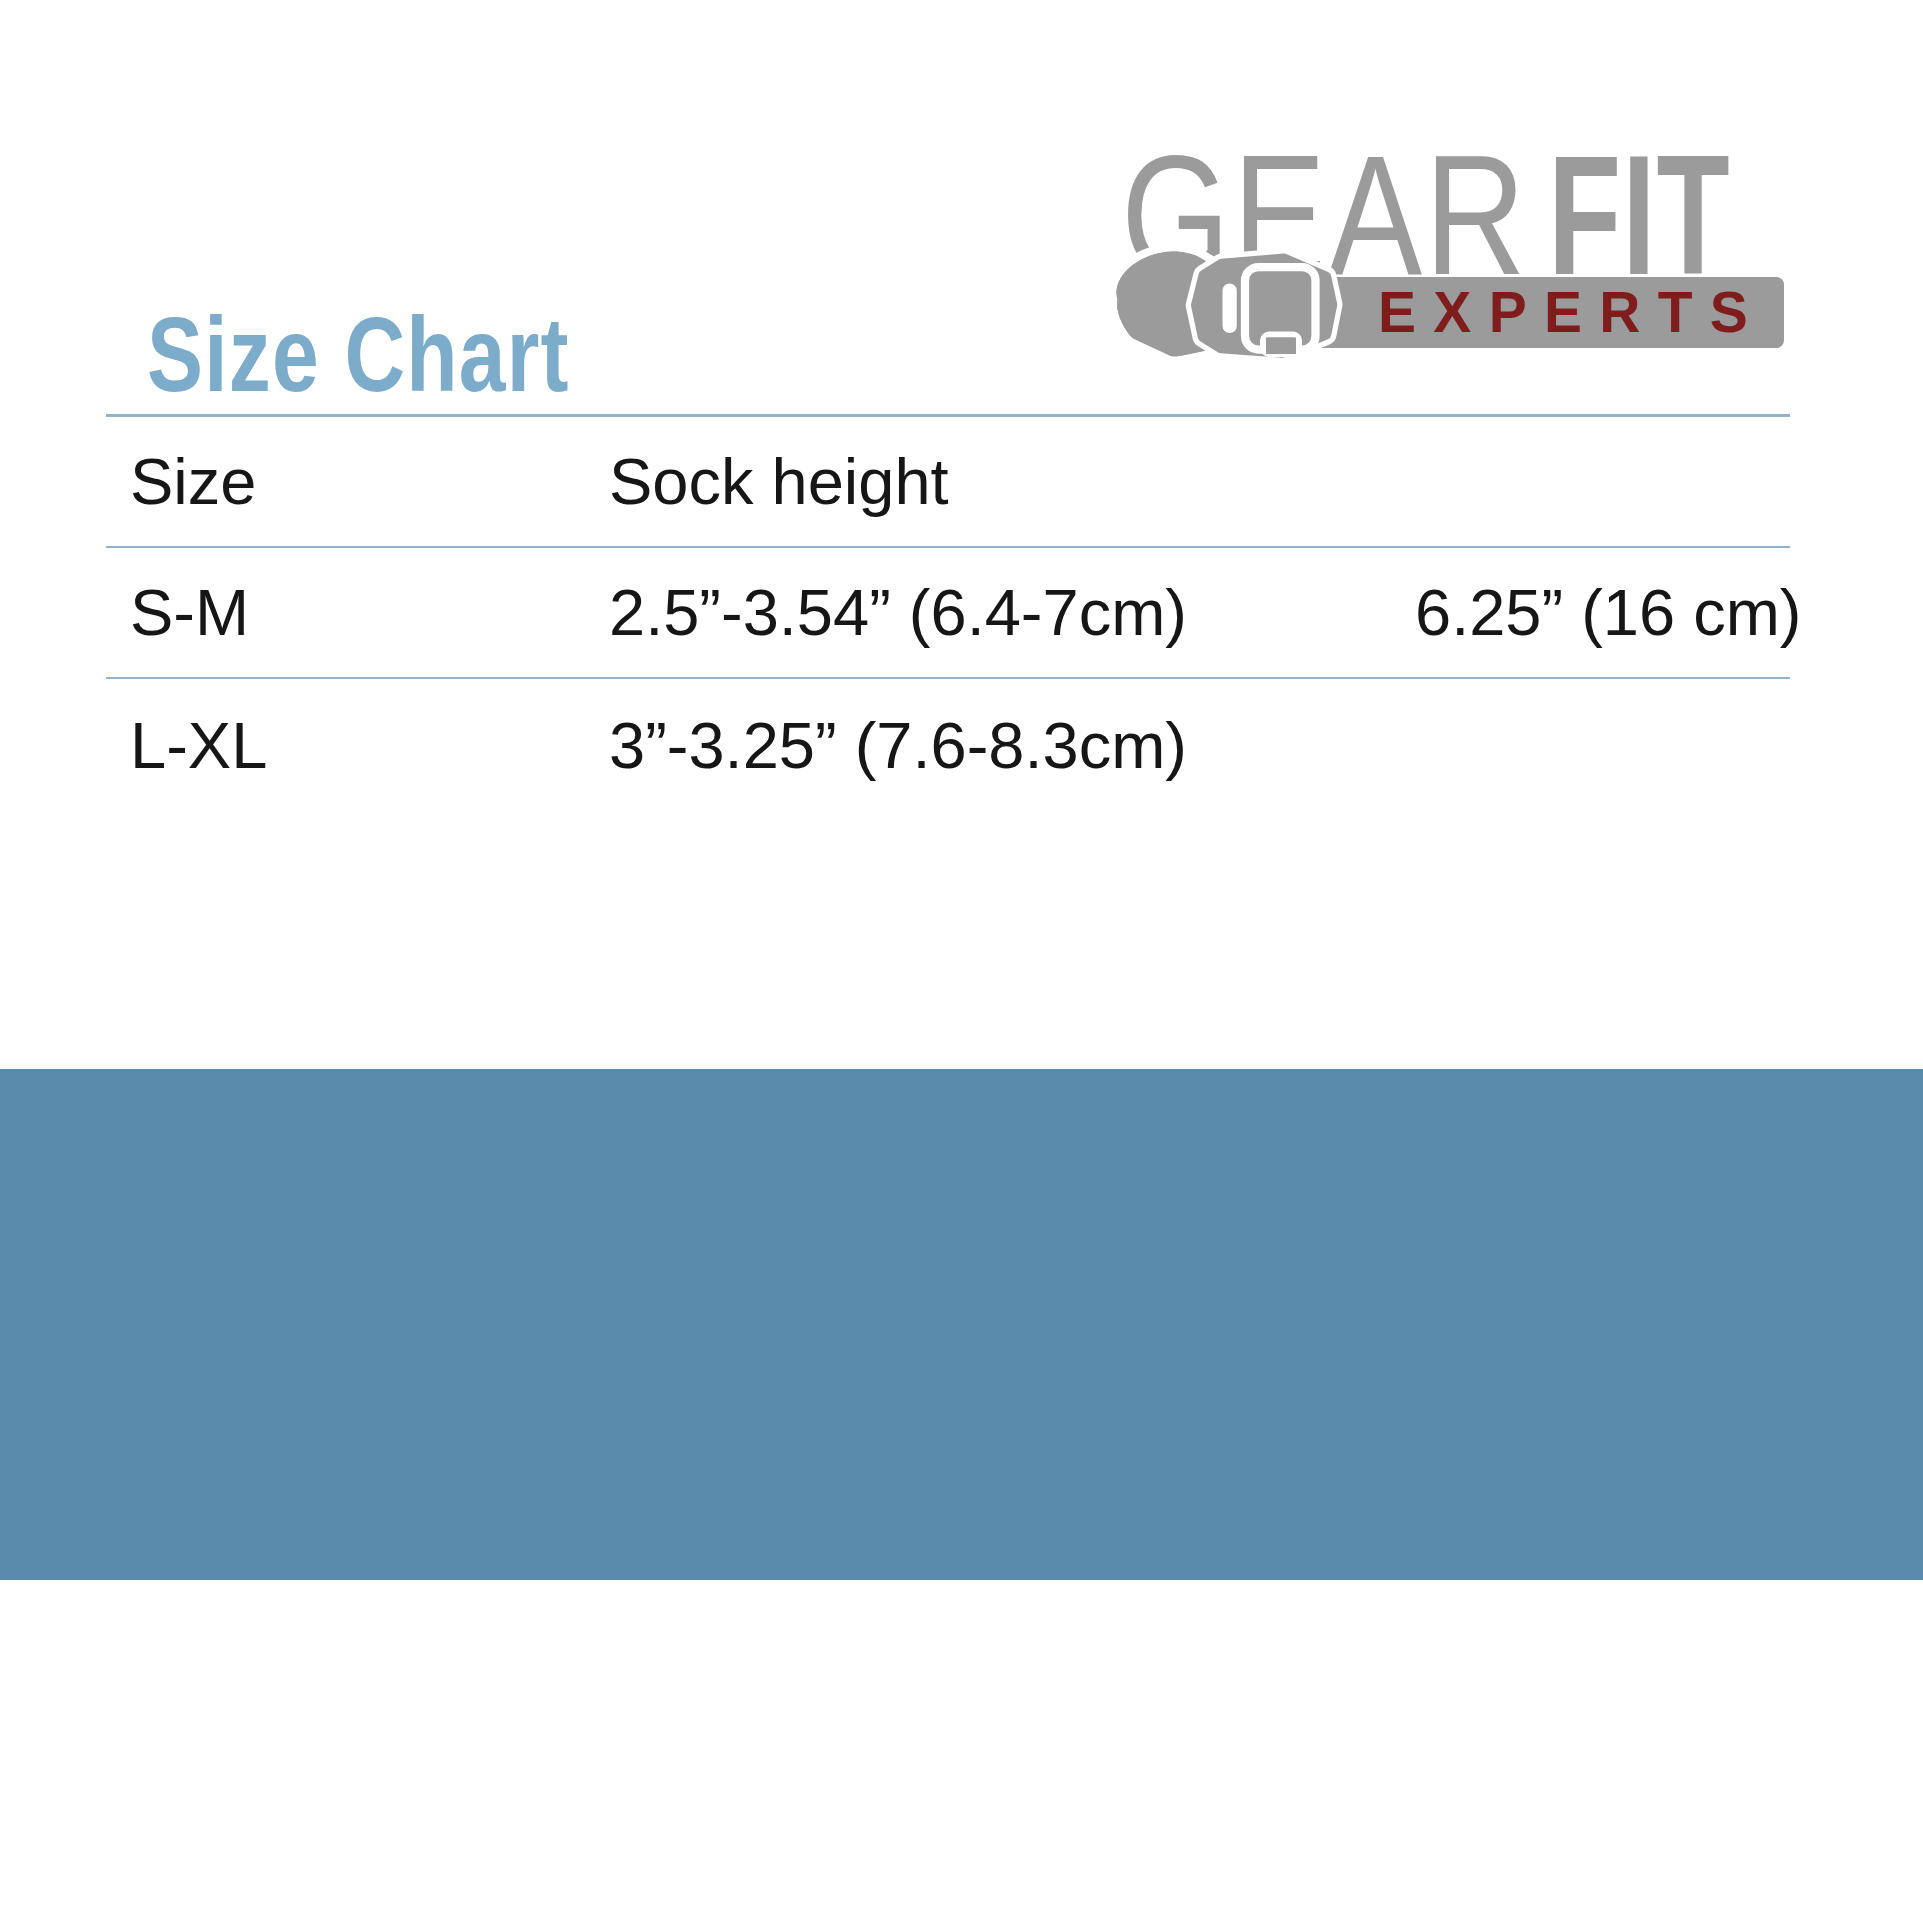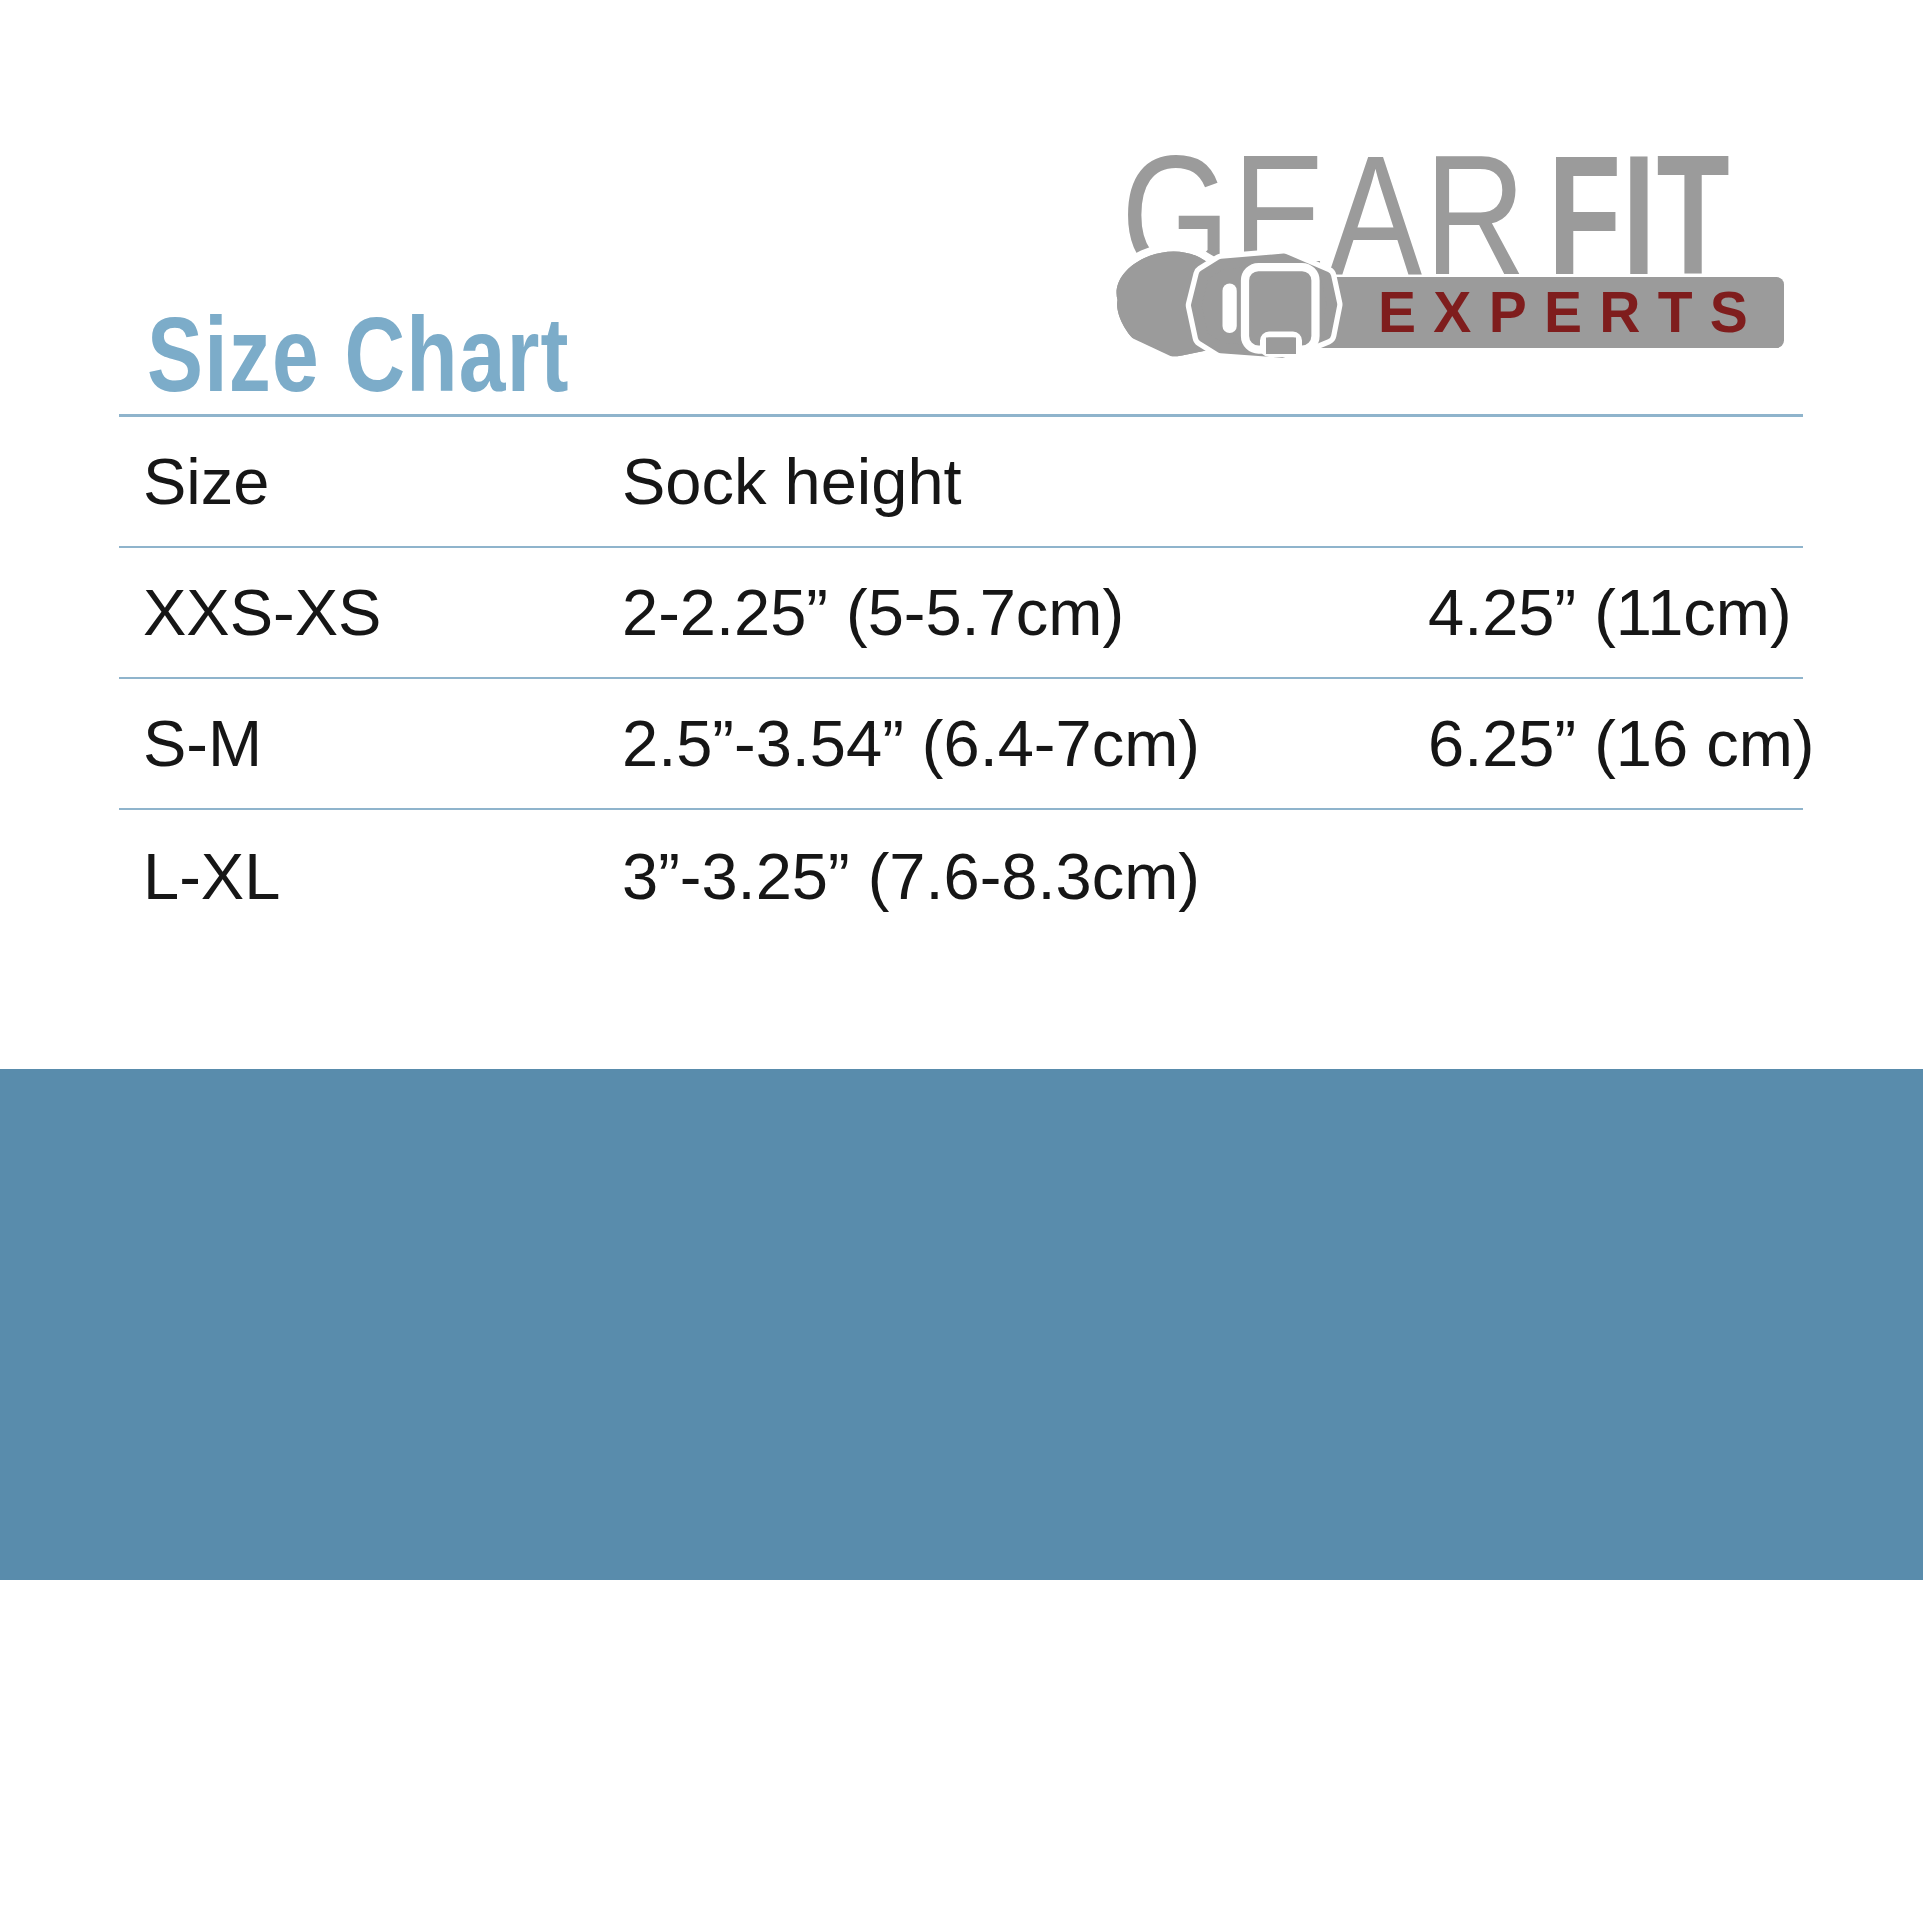--- a/index.html
+++ b/index.html
@@ -26,21 +26,21 @@
   }
   .experts-band{
     position:absolute;left:1274px;top:277px;width:510px;height:71px;
     background:#9B9B9B;border-radius:7.5px;color:#7f1d1d;font-weight:bold;
     font-size:57px;line-height:71px;letter-spacing:17.3px;padding-left:104px;
     box-sizing:border-box;white-space:nowrap;
   }
   .watch-svg{position:absolute;left:1090px;top:225px;}
   
   .size-table{
-    position:absolute;left:119px;top:414px;width:1684px;
+    position:absolute;left:106px;top:414px;width:1684px;
     border-top:3px solid #8FB4CC;color:#161616;font-size:65px;
   }
   .t-row{
     display:grid;grid-template-columns:503px 806px 1fr;
     align-items:center;border-bottom:2.3px solid #8FB4CC;height:129px;
   }
   .t-row.last{border-bottom:none;height:132px;}
   .t-row .c1{padding-left:24px;}
   .t-row div{white-space:nowrap;}
   
@@ -76,25 +76,20 @@
       <rect x="176" y="78" width="19" height="66" rx="9.5" fill="#ffffff"></rect>
     </svg>
   </div>
 
   <div class="size-table">
     <div class="t-row">
       <div class="c1">Size</div>
       <div>Sock height</div>
     </div>
     <div class="t-row">
-      <div class="c1">XXS-XS</div>
-      <div>2-2.25” (5-5.7cm)</div>
-      <div>4.25” (11cm)</div>
-    </div>
-    <div class="t-row">
       <div class="c1">S-M</div>
       <div>2.5”-3.54” (6.4-7cm)</div>
       <div>6.25” (16 cm)</div>
     </div>
     <div class="t-row last">
       <div class="c1">L-XL</div>
       <div>3”-3.25” (7.6-8.3cm)</div>
     </div>
   </div>
 

